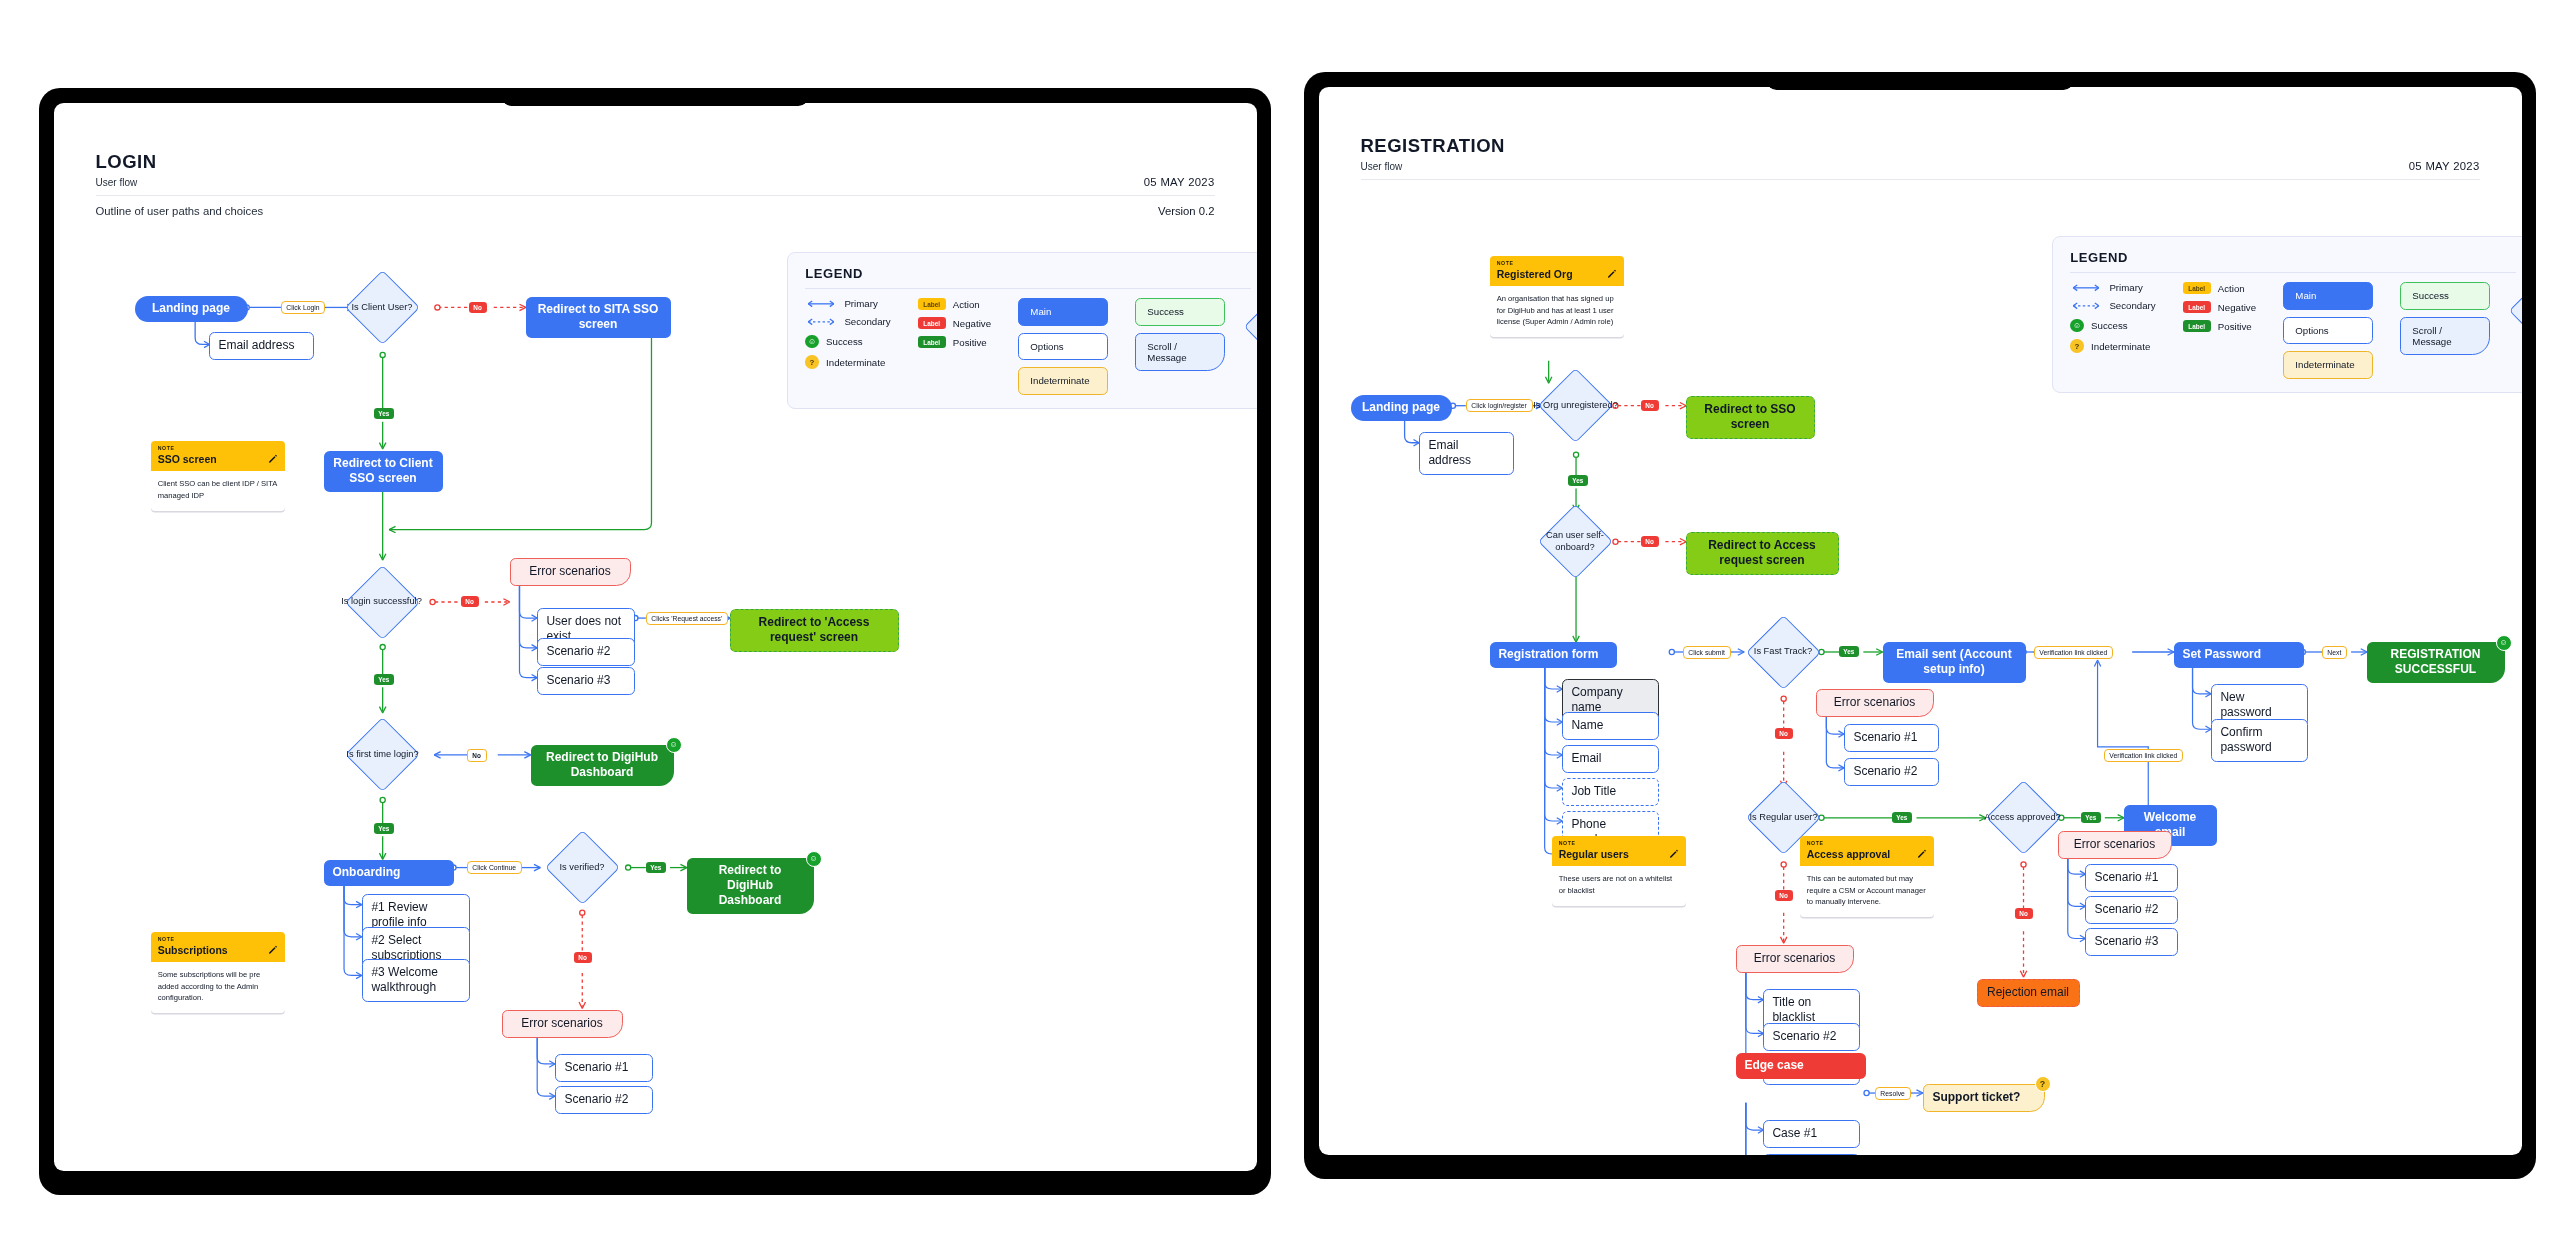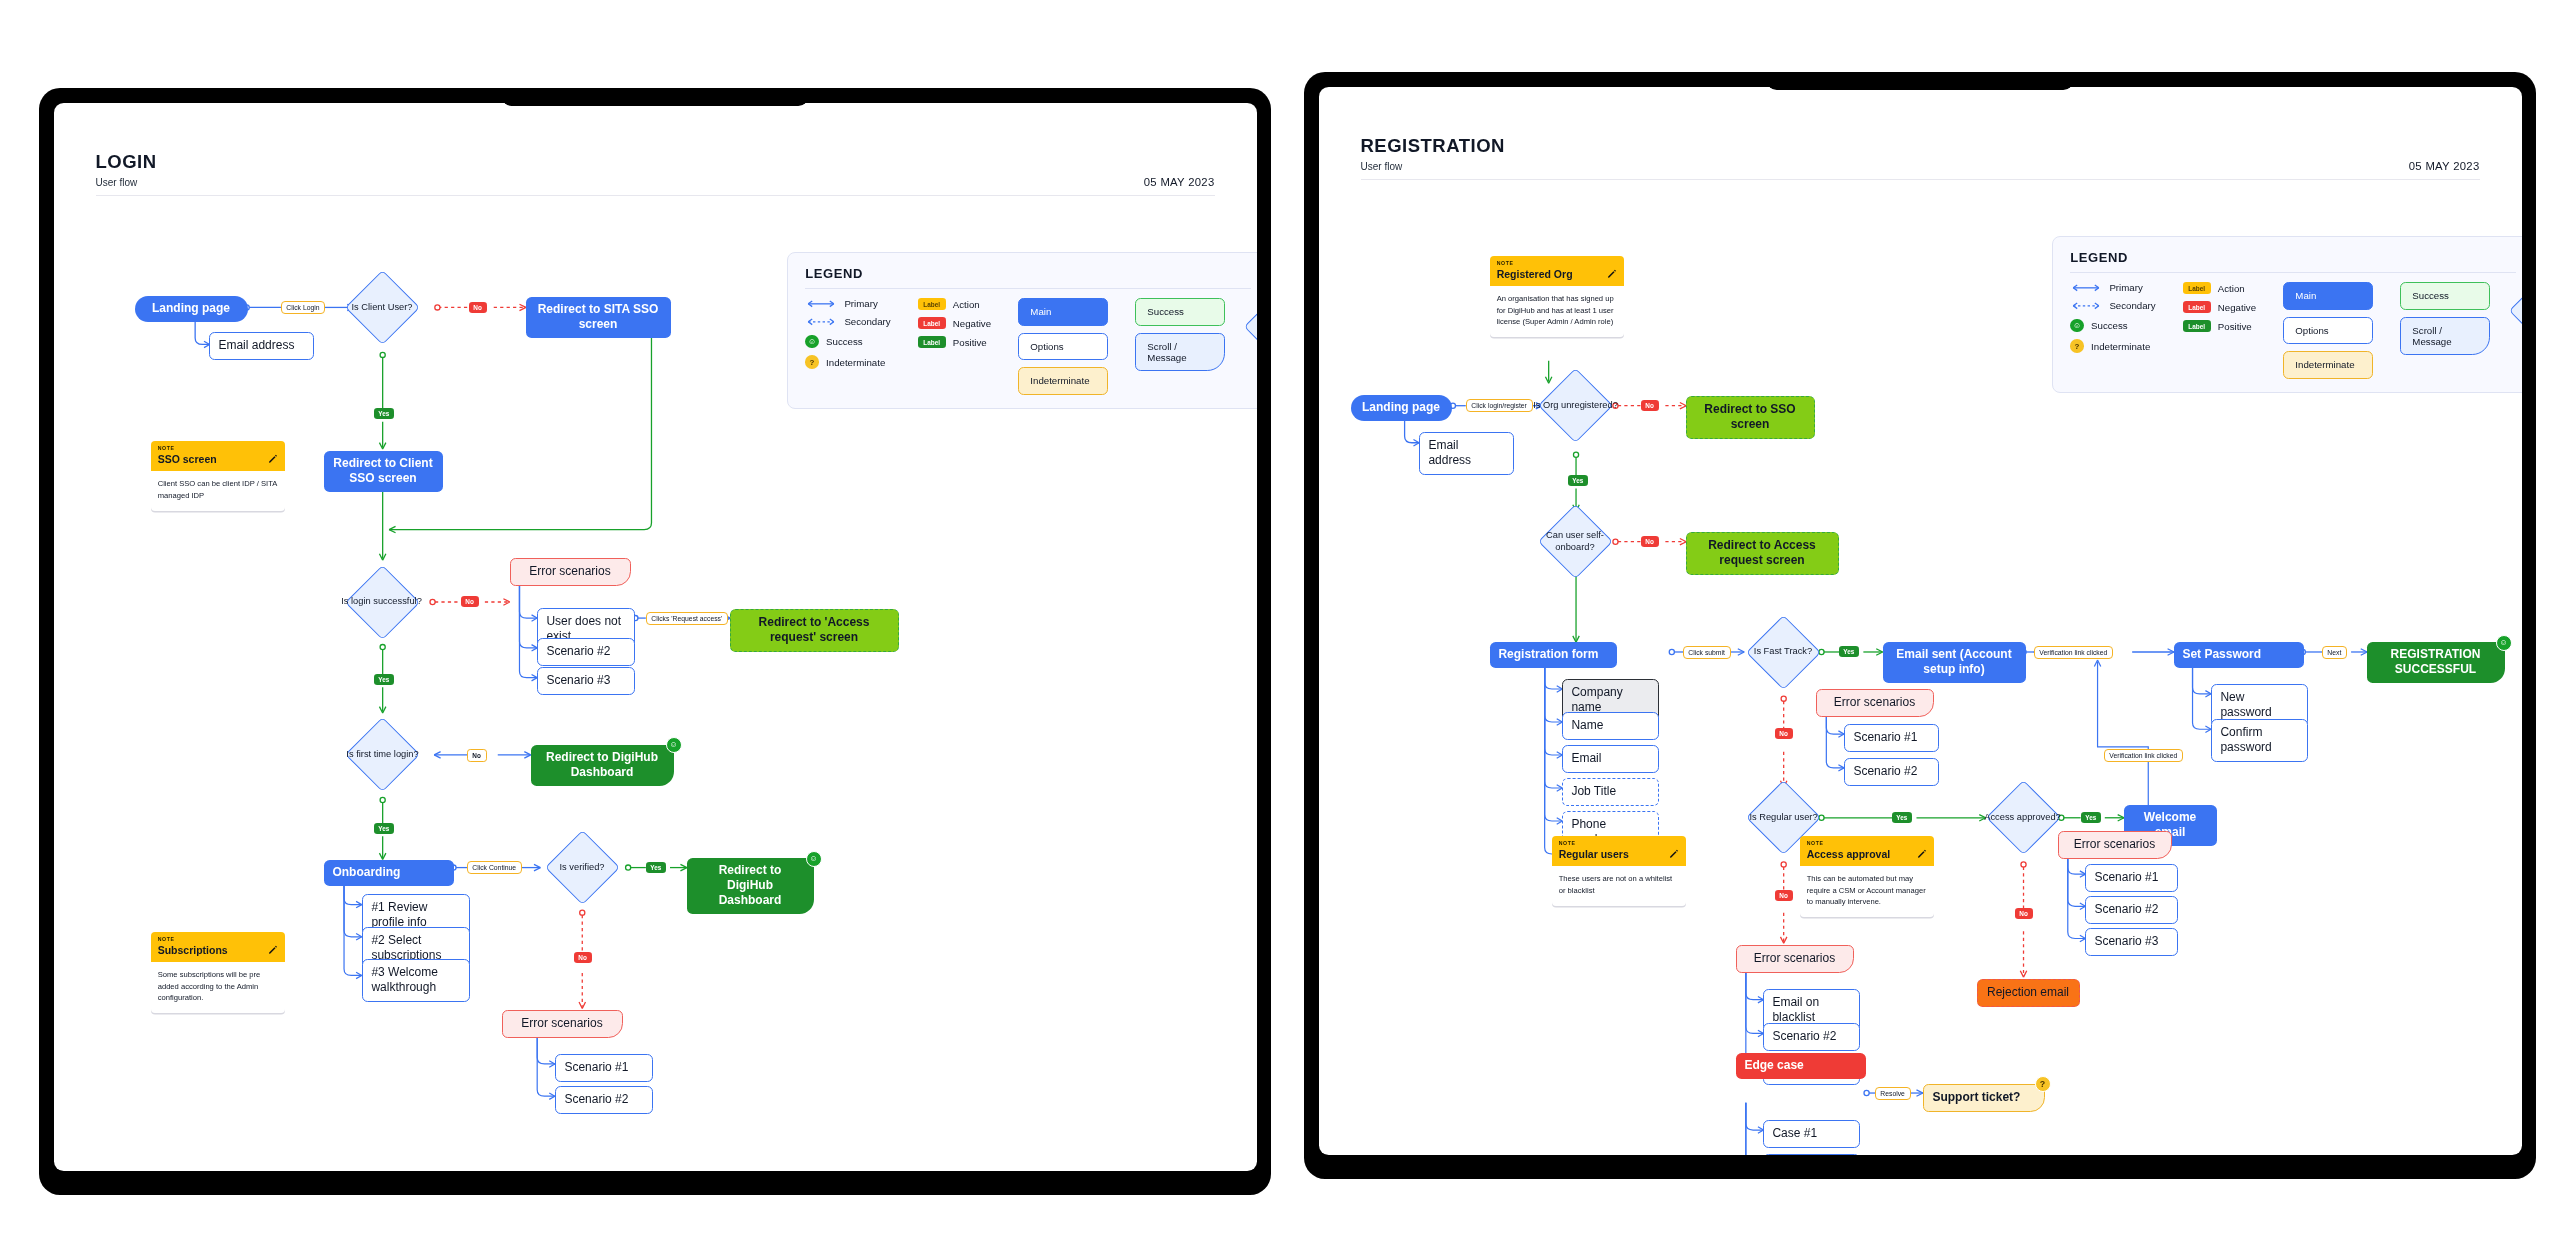--- a/index.html
+++ b/index.html
@@ -145,20 +145,24 @@
 
       <div class="page-head">
         <div class="head-row">
           <div>
             <div class="doc-title">LOGIN</div>
             <div class="doc-sub">User flow</div>
           </div>
           <div class="doc-date">05 MAY 2023</div>
         </div>
         <div class="rule"></div>
+        <div class="head-row2">
+          <div class="doc-desc">Outline of user paths and choices</div>
+          <div class="doc-ver">Version 0.2</div>
+        </div>
       </div>
 
       <div class="legend" style="left:733px; top:149px; width:483px;">
         <div class="legend-title">LEGEND</div>
         <div class="legend-rule"></div>
         <div class="legend-body">
           <div class="lg-col">
             <div class="lg-row">
               <svg class="arrow-ico" viewBox="0 0 40 12">
                 <line x1="4" y1="6" x2="36" y2="6" stroke="#3b74f2" stroke-width="1.6"></line>
@@ -705,21 +709,21 @@
         <div class="node n-opt" style="left:766px; top:777px; width:93px;">Scenario #1</div>
         <div class="node n-opt" style="left:766px; top:809px; width:93px;">Scenario #2</div>
         <div class="node n-opt" style="left:766px; top:841px; width:93px;">Scenario #3</div>
 
         <div class="edge-lbl no" style="left:696px; top:821px;">No</div>
         <div class="node n-reddash" style="left:658px; top:892px; width:103px; text-align:center;">Rejection email</div>
 
         <div class="edge-lbl no" style="left:456px; top:803px;">No</div>
 
         <div class="node n-err" style="left:417px; top:858px; width:118px;">Error scenarios</div>
-        <div class="node n-opt" style="left:444px; top:902px; width:97px;">Email on blacklist</div>
+        <div class="node n-opt" style="left:444px; top:902px; width:97px;">Title on blacklist</div>
         <div class="node n-opt" style="left:444px; top:936px; width:97px;">Scenario #2</div>
         <div class="node n-opt" style="left:444px; top:970px; width:97px;">Scenario #3</div>
 
         <div class="node n-red" style="left:417px; top:966px; width:130px;">Edge case</div>
         <div class="node n-opt" style="left:444px; top:1033px; width:97px;">Case #1</div>
         <div class="node n-opt" style="left:444px; top:1067px; width:97px;">Case #2</div>
 
         <div class="action-lbl" style="left:556px; top:1000px;">Resolve</div>
         <div class="node n-ind" style="left:604px; top:997px; width:122px;">Support ticket?</div>
         <div class="badge-q" style="left:716px; top:989px;">?</div>

